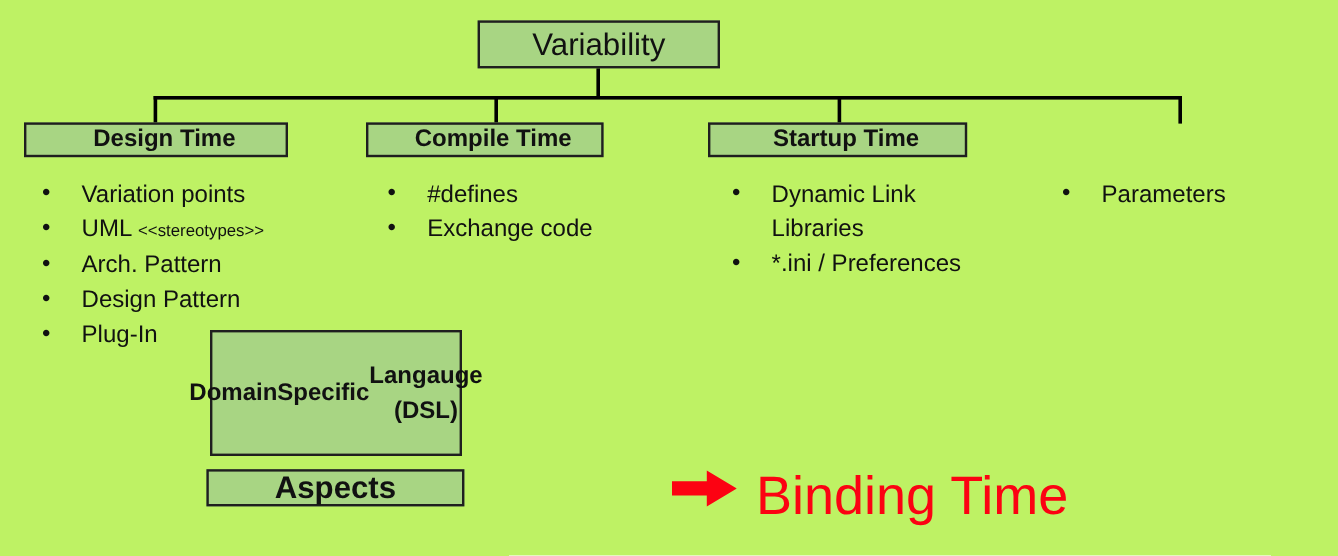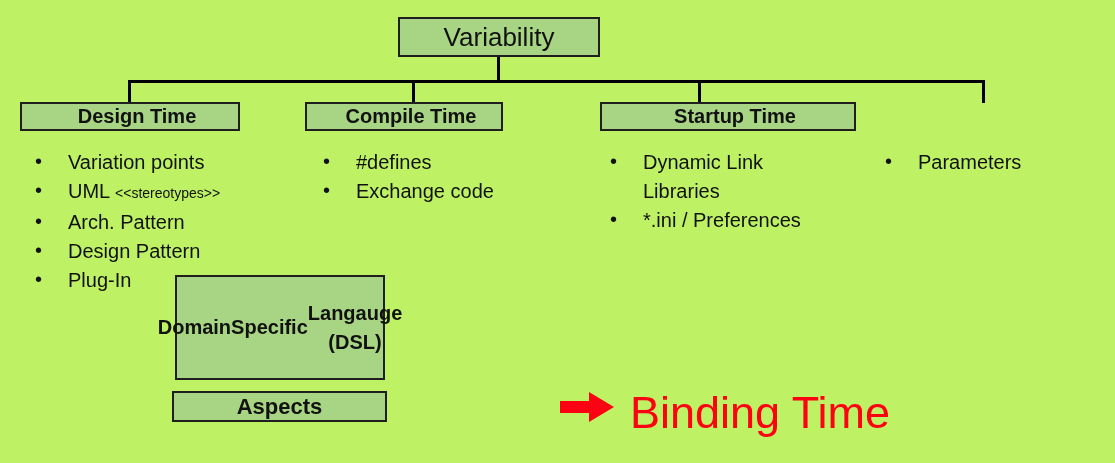--- a/index.html
+++ b/index.html
@@ -34,29 +34,29 @@
   .root-box{
     left:398px; top:17px; width:202px; height:40px;
     font-size:26px; font-weight:400;
   }
   .col-box{
     top:102px; height:29px;
     font-size:20px; font-weight:700;padding-left:14px;
   }
   .col-box.c0{left:20px;  width:220px;}
   .col-box.c1{left:305px; width:198px;}
-  .col-box.c2{left:590px; width:256px;margin-left:10px;}
+  .col-box.c2{left:590px; width:216px;}
   .col-box.c3{left:875px; width:218px;}
   .dsl-box{
     left:175px; top:275px; width:210px; height:105px;
     font-size:20px; font-weight:700; line-height:29px;
   }
   .aspects-box{
     left:172px; top:391px; width:215px; height:31px;
-    font-size:22px; font-weight:700;
+    font-size:26px; font-weight:700;
   }
   .line{position:absolute; background:var(--connector);}
   .trunk{left:497px; top:57px; width:3px; height:24px;}
   .bar{left:128px; top:80px; width:857px; height:3px;}
   .drop{top:80px; width:3px; height:23px;}
   .drop.d0{left:128px;}
   .drop.d1{left:412px;}
   .drop.d2{left:698px;}
   .drop.d3{left:982px;}
   .blist{

